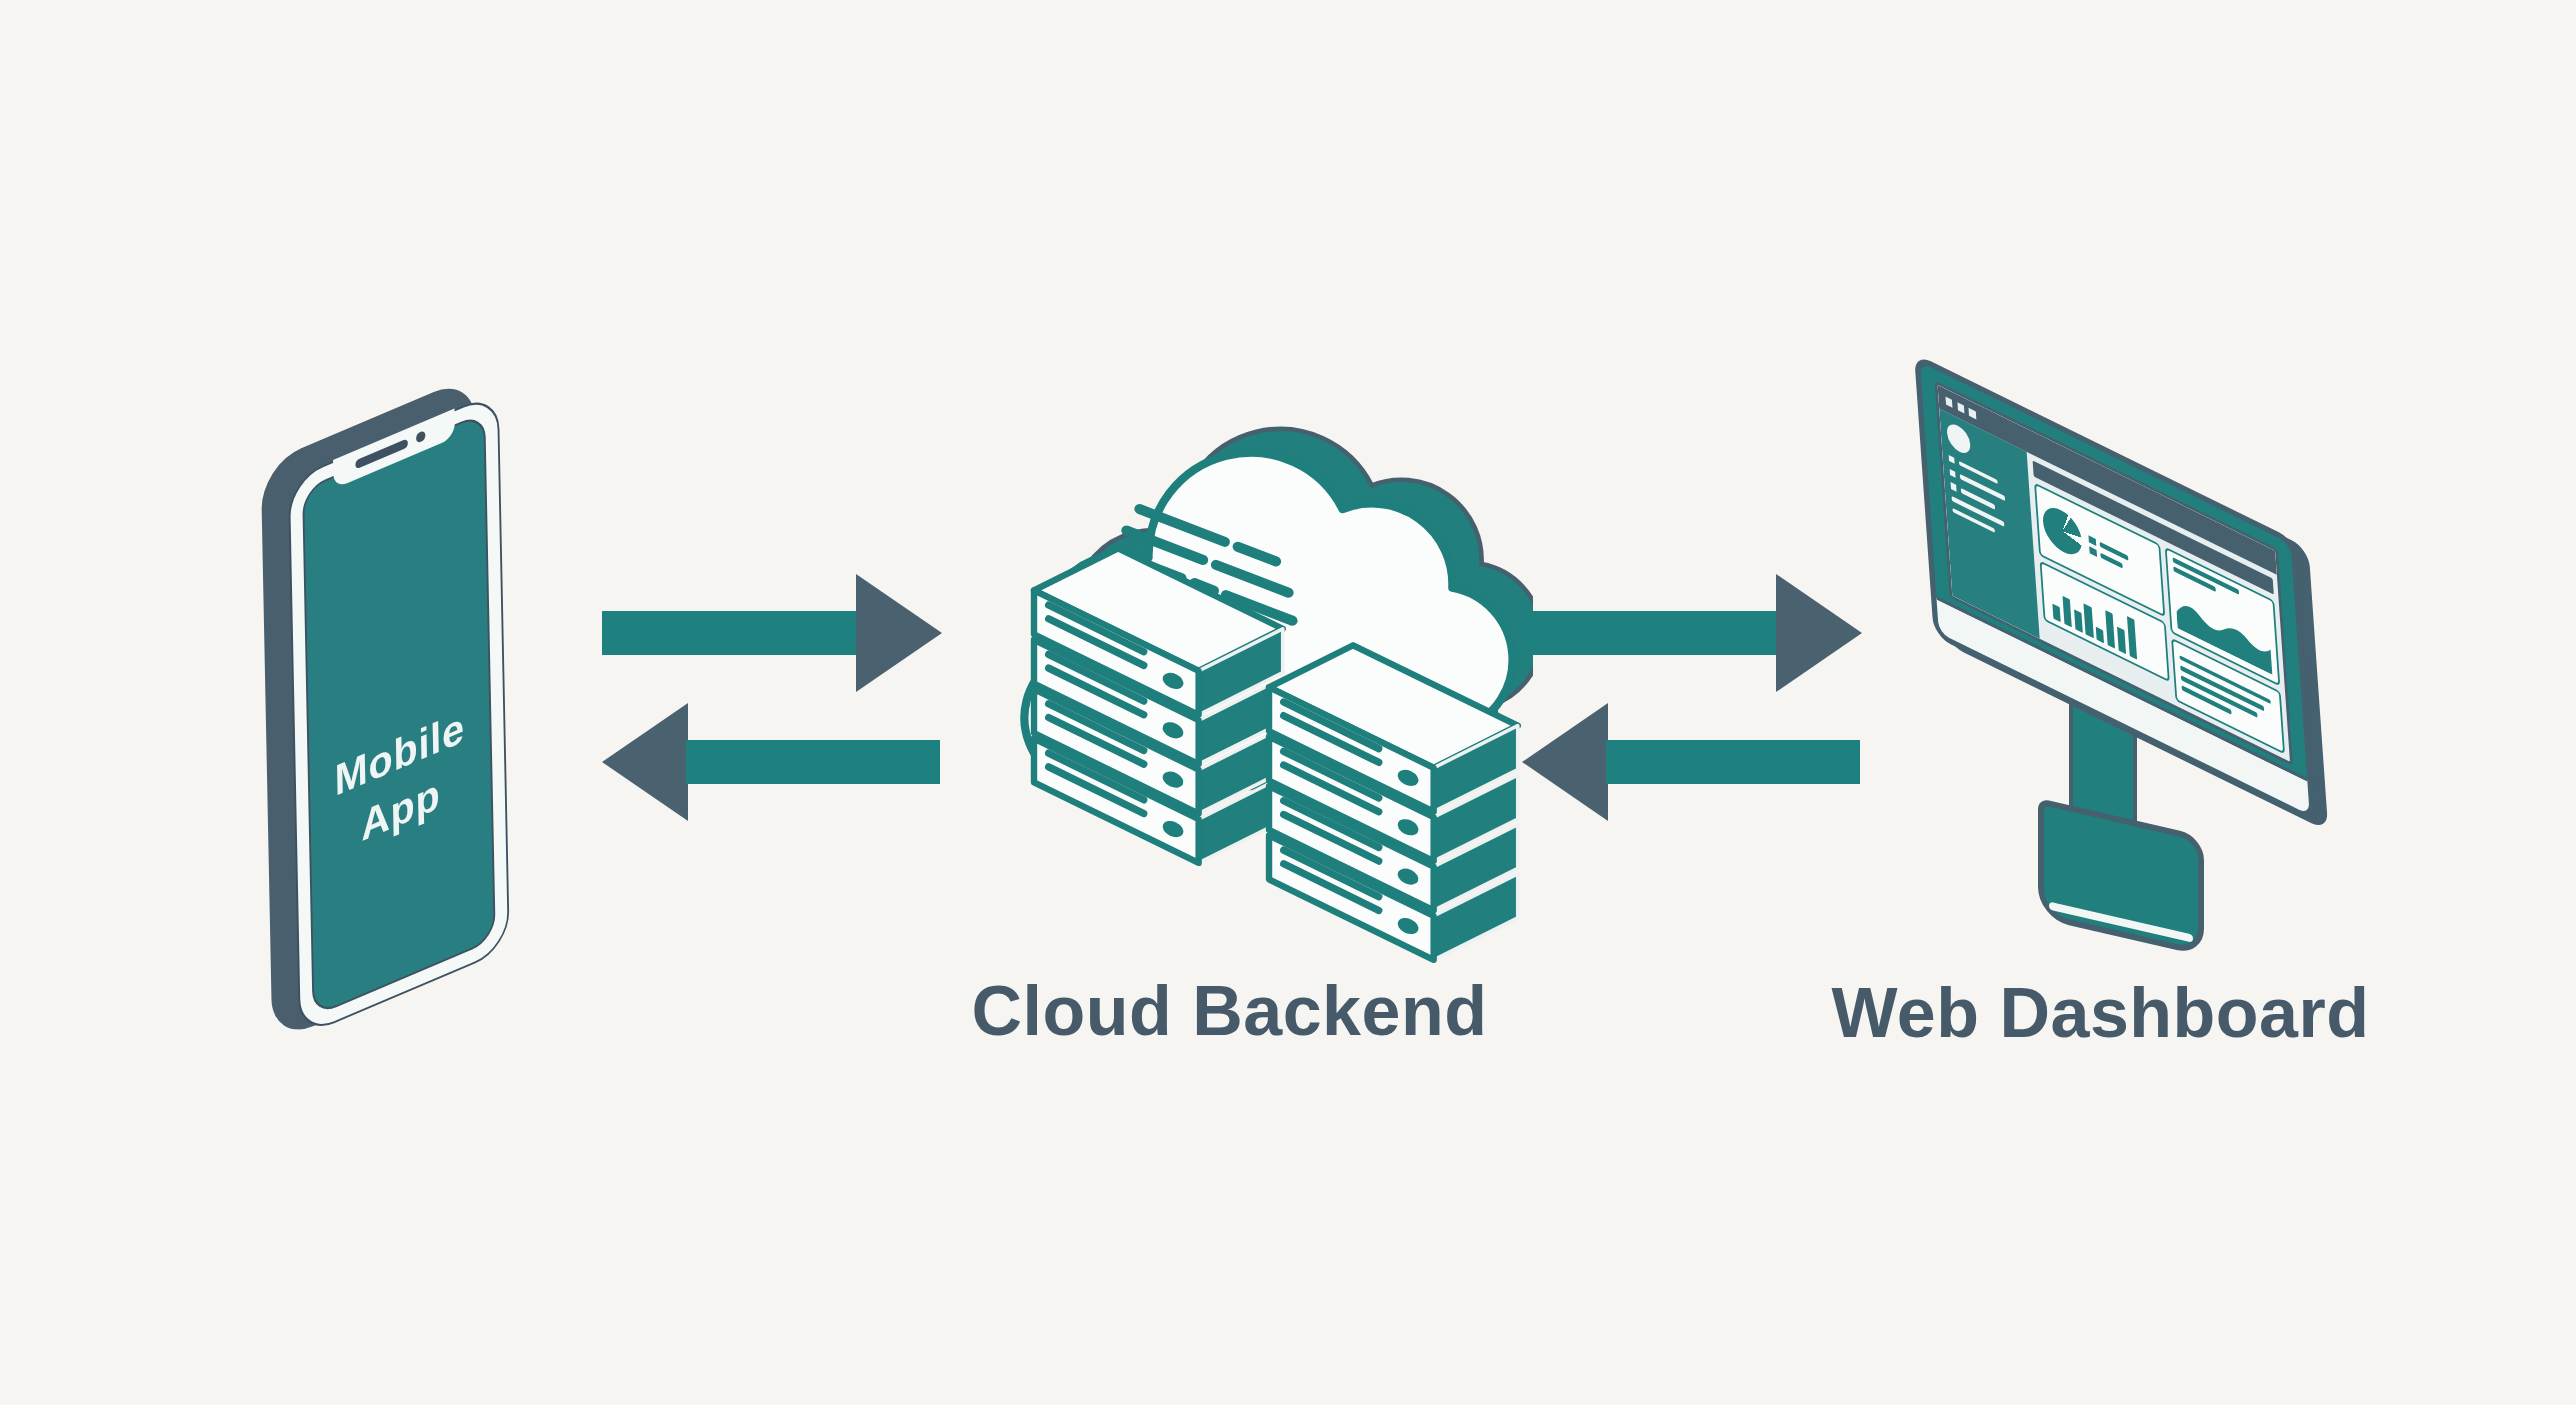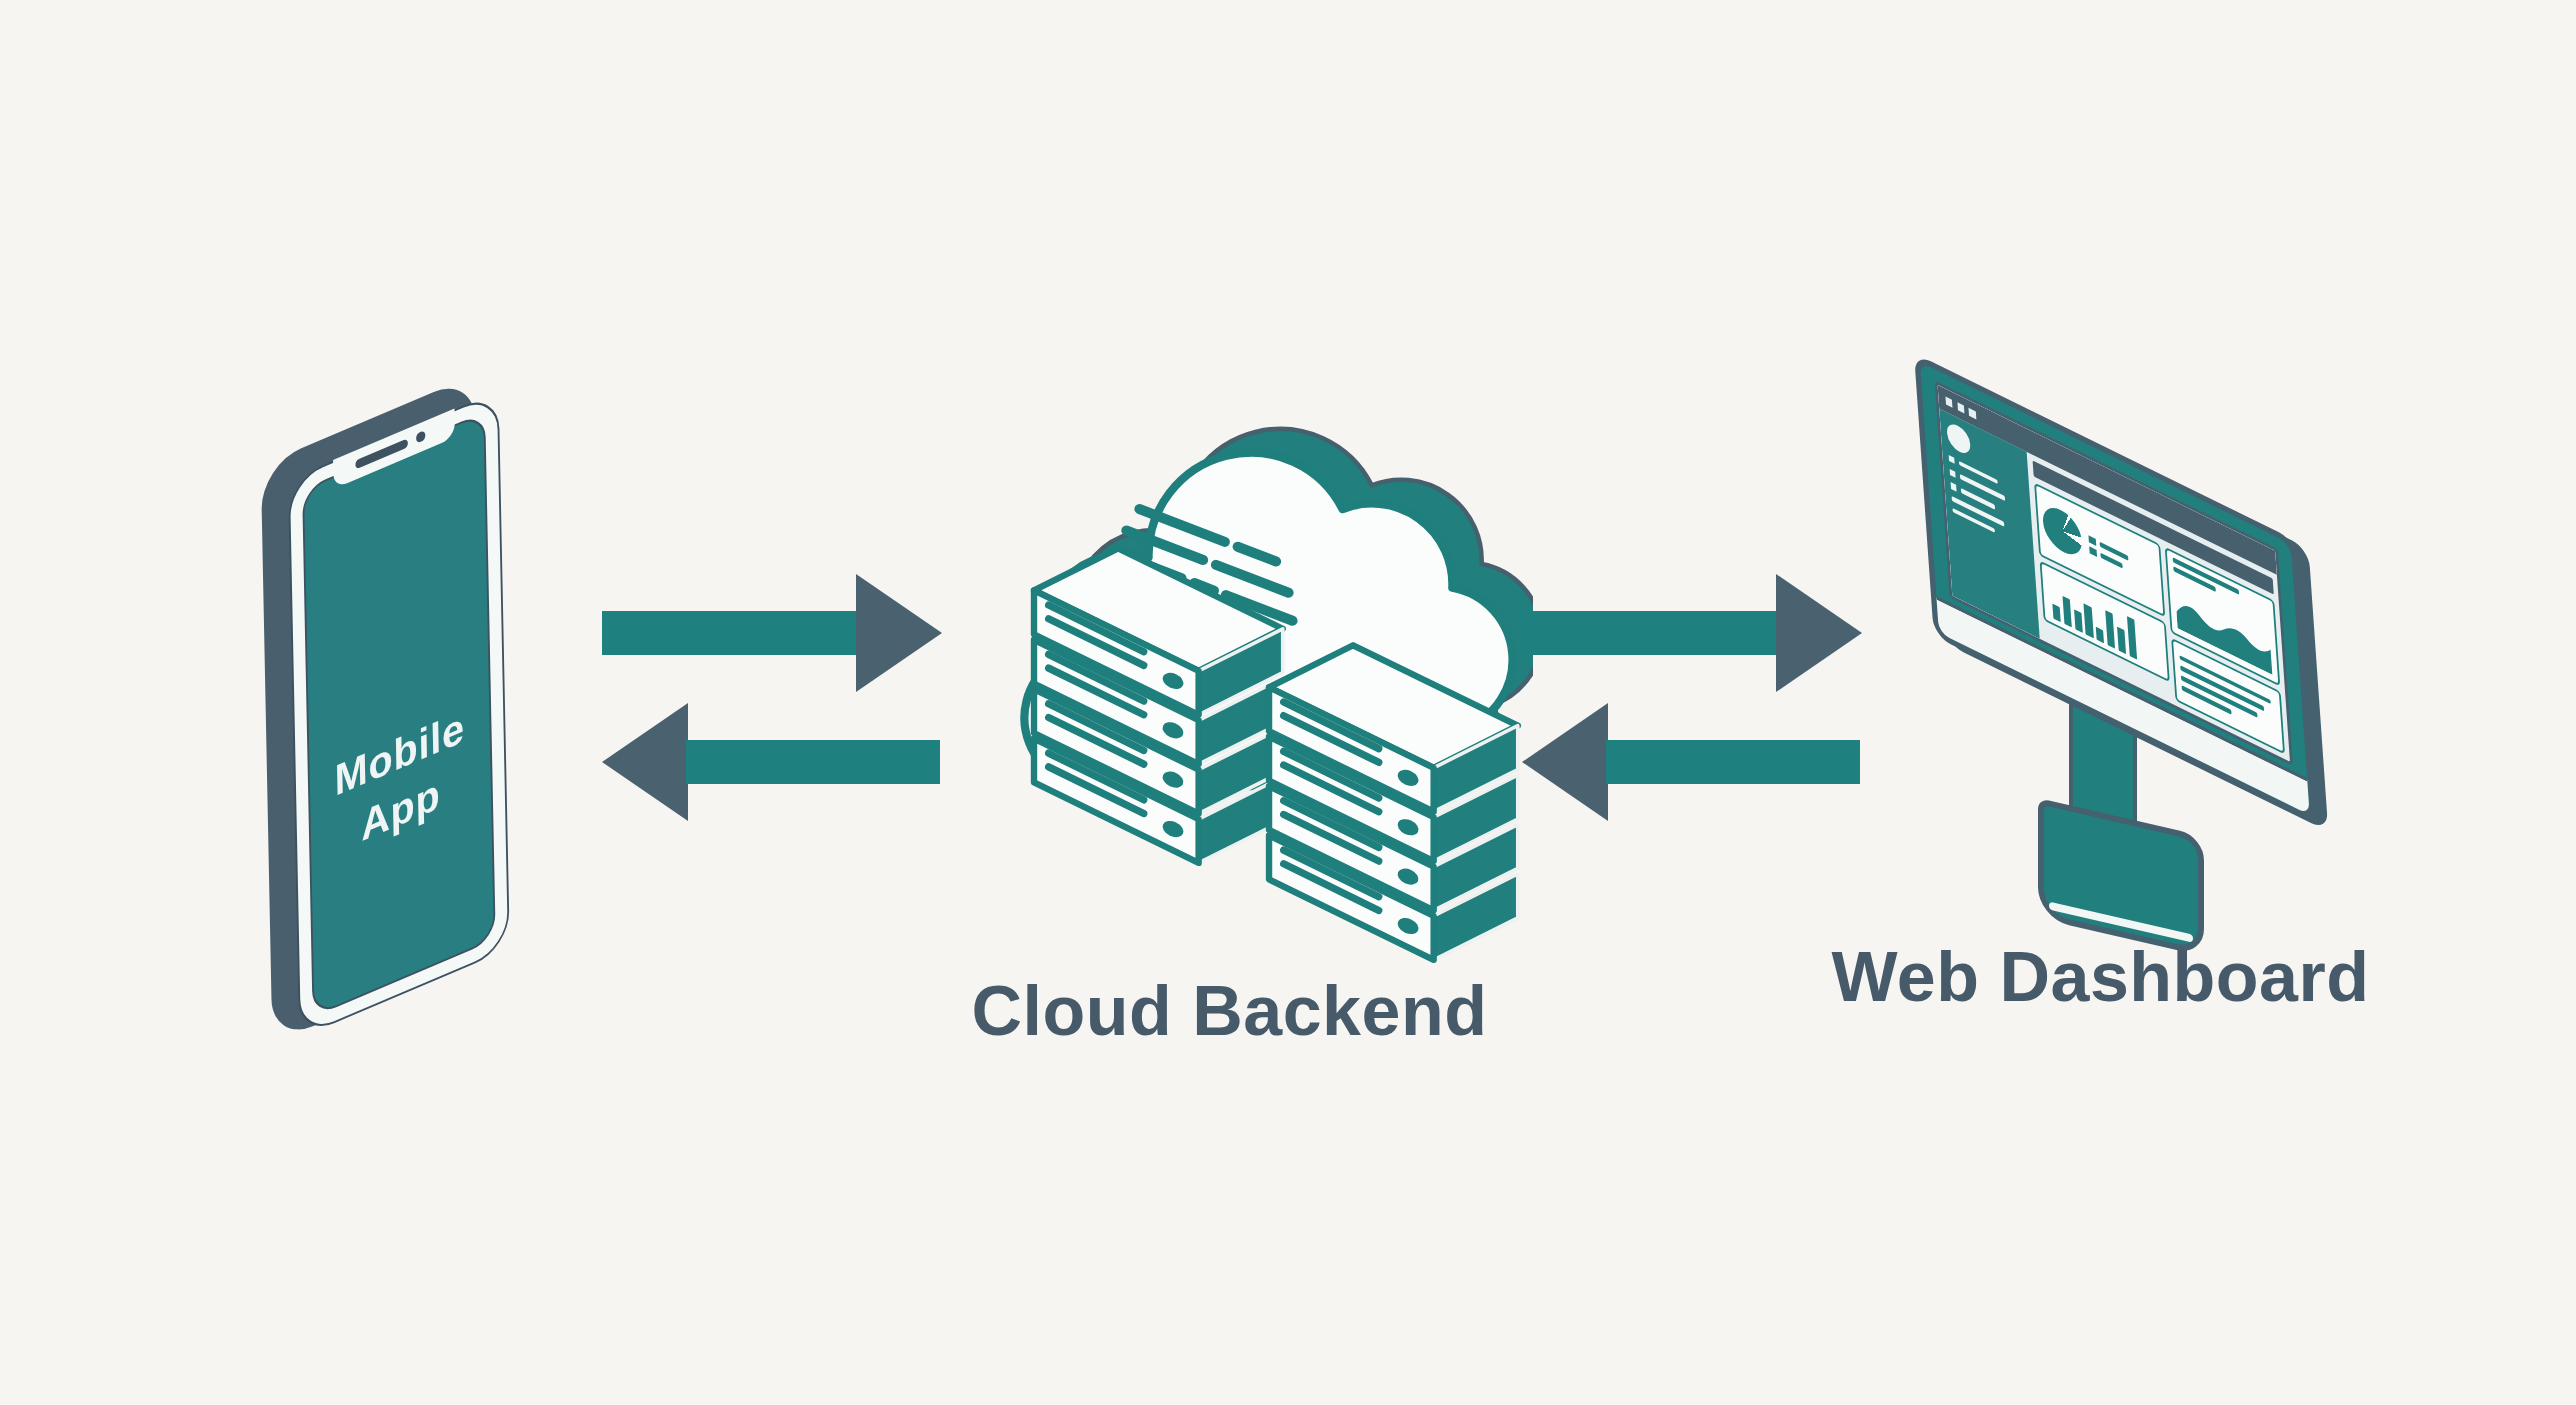--- a/index.html
+++ b/index.html
@@ -236,16 +236,16 @@
                 <div class="bar" style="width:52%;"></div>
               </div>
             </div>
           </div>
         </div>
       </div>
     </div>
     <div class="mon-strip"></div>
   </div>
 
-  <div class="node-caption" style="left:1808px;top:937px;">Web Dashboard</div>
+  <div class="node-caption" style="left:1808px;top:973px;">Web Dashboard</div>
 
 </div>
 
 
 </body></html>

